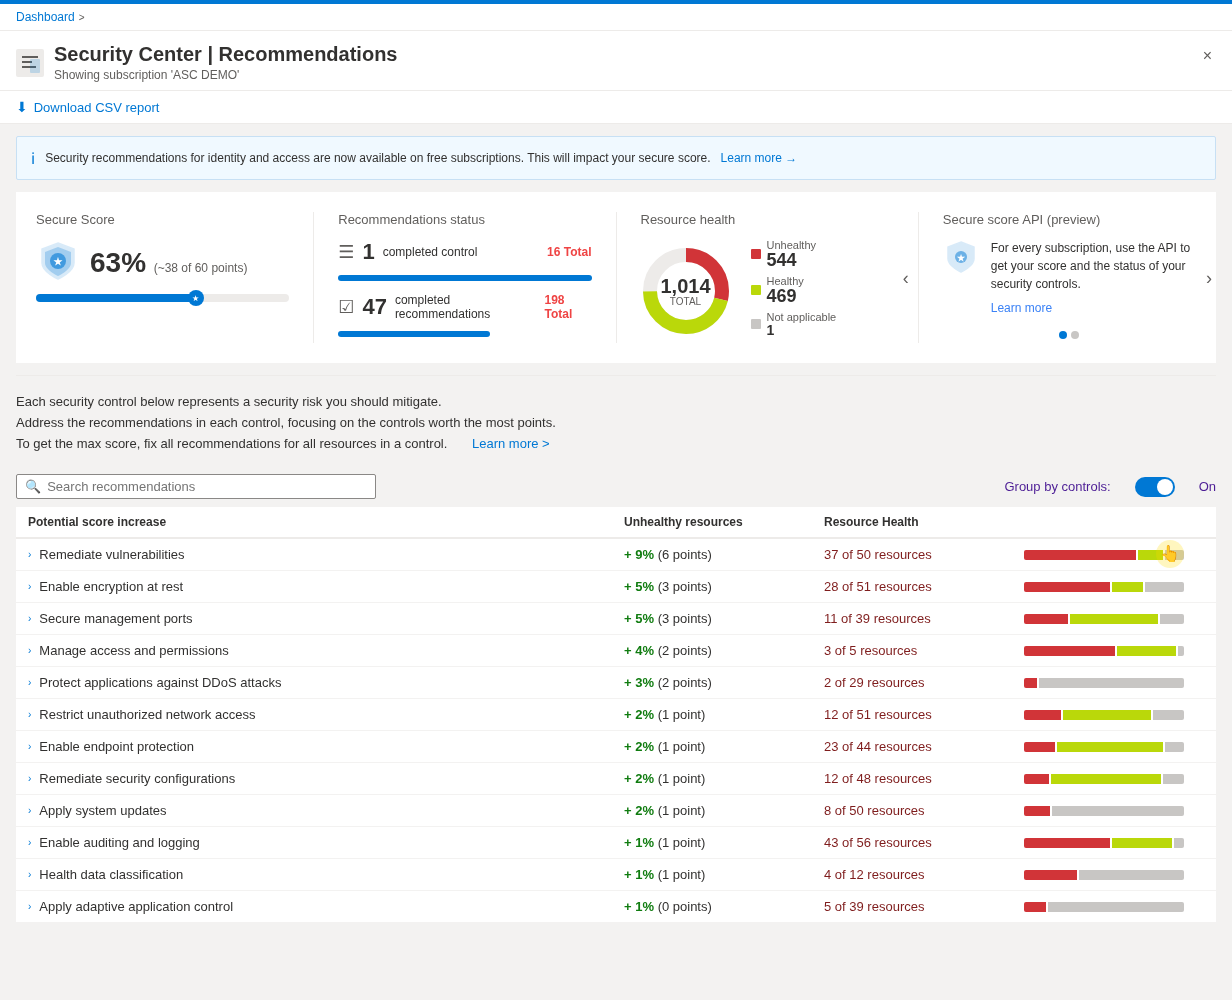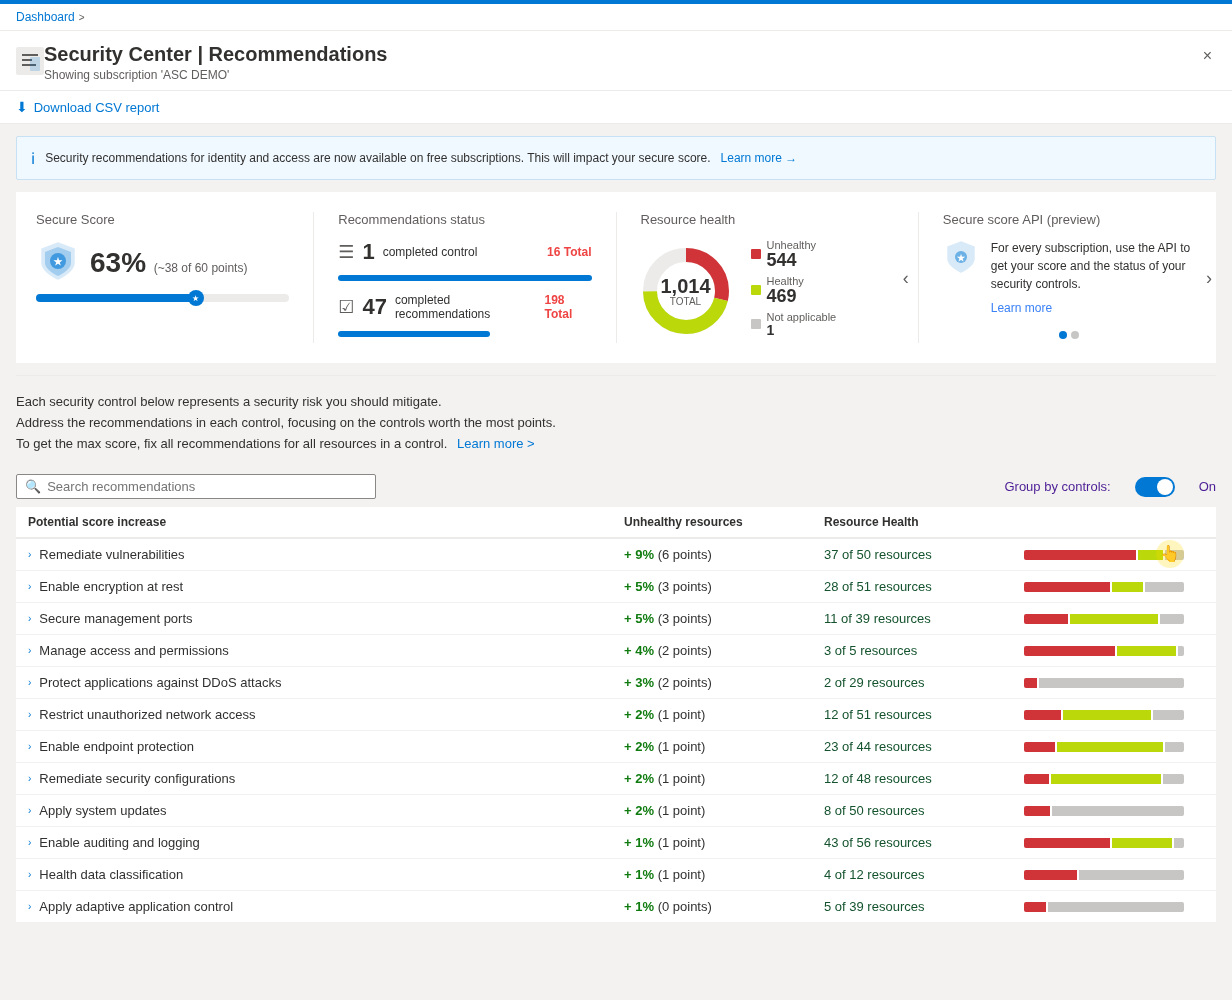--- a/index.html
+++ b/index.html
@@ -5,21 +5,21 @@
     * { box-sizing: border-box; margin: 0; padding: 0; }
     body { font-family: 'Segoe UI', Arial, sans-serif; font-size: 13px; background: #f3f2f1; color: #323130; }
     
     .top-bar { height: 4px; background: #0078d4; }
     
     .breadcrumb { padding: 6px 16px; font-size: 12px; color: #0078d4; background: #fff; border-bottom: 1px solid #edebe9; display: flex; align-items: center; gap: 4px; }
     .breadcrumb span { color: #0078d4; cursor: pointer; }
     .breadcrumb .chevron { color: #605e5c; font-size: 10px; }
     
     .header { background: #fff; padding: 12px 16px 8px 16px; display: flex; align-items: flex-start; justify-content: space-between; border-bottom: 1px solid #edebe9; }
-    .header-left { display: flex; align-items: flex-start; }
+    .header-left { display: flex; align-items: center; gap: 10px; }
     .header-icon { margin-top: 4px; }
     .header-title { font-size: 20px; font-weight: 600; color: #323130; }
     .header-subtitle { font-size: 12px; color: #605e5c; margin-top: 2px; }
     .close-btn { cursor: pointer; color: #605e5c; font-size: 16px; padding: 4px; }
     
     .toolbar { background: #fff; padding: 8px 16px; border-bottom: 1px solid #edebe9; display: flex; align-items: center; gap: 6px; }
     .toolbar-btn { display: flex; align-items: center; gap: 6px; color: #0078d4; cursor: pointer; font-size: 13px; text-decoration: none; }
     
     .info-banner { background: #f0f9ff; border: 1px solid #c7e0f4; margin: 12px 16px; padding: 10px 14px; display: flex; align-items: center; gap: 10px; font-size: 12px; color: #323130; border-radius: 2px; }
     .info-icon { color: #0078d4; font-size: 16px; flex-shrink: 0; }
@@ -76,21 +76,21 @@
     .toggle-knob { width: 16px; height: 16px; background: #fff; border-radius: 50%; position: absolute; top: 2px; right: 2px; }
     
     
     .table-container { margin: 0 16px; background: #fff; }
     .table-header { display: grid; grid-template-columns: 1fr 200px 200px 180px; padding: 8px 12px; border-bottom: 2px solid #edebe9; font-size: 12px; font-weight: 600; color: #323130; }
     .table-row { display: grid; grid-template-columns: 1fr 200px 200px 180px; padding: 8px 12px; border-bottom: 1px solid #f3f2f1; align-items: center; cursor: pointer; }
     .row-name { display: flex; align-items: center; gap: 8px; font-size: 13px; color: #323130; }
     .expand-icon { color: #0078d4; font-size: 10px; cursor: pointer; }
     .score-increase { font-size: 13px; color: #323130; }
     .score-increase .bold { font-weight: 700; color: #107c10; }
-    .unhealthy { font-size: 13px; color: #14532d; }
+    .unhealthy { font-size: 13px; color: #7f1d1d; }
     
     
     .health-bar { display: flex; width: 160px; height: 10px; border-radius: 2px; overflow: hidden; gap: 2px; position: relative; }
     .bar-red { background: #d13438; height: 100%; }
     .bar-green { background: #bad80a; height: 100%; }
     .bar-gray { background: #c8c6c4; height: 100%; }
     
     .separator-line { border: none; border-top: 1px solid #edebe9; margin: 0 16px; }
   </style>
 </head>
@@ -244,21 +244,21 @@
 
 </div>
 
 <hr class="separator-line">
 
 <div class="desc-section">
   <div class="desc-text">Each security control below represents a security risk you should mitigate.</div>
   <div class="desc-text">Address the recommendations in each control, focusing on the controls worth the most points.</div>
   <div class="desc-text">
     <span>To get the max score, fix all recommendations for all resources in a control.</span>
-    <a class="desc-link" style="margin-left:6px;">Learn more &gt;</a>
+    <a class="desc-link" style="margin-left:21px;">Learn more &gt;</a>
   </div>
 </div>
 
 <div class="controls-row">
   <div class="search-box">
     <span class="search-icon">🔍</span>
     <input type="text" placeholder="Search recommendations" style="">
   </div>
   <div class="group-controls">
     <span>Group by controls:</span>

